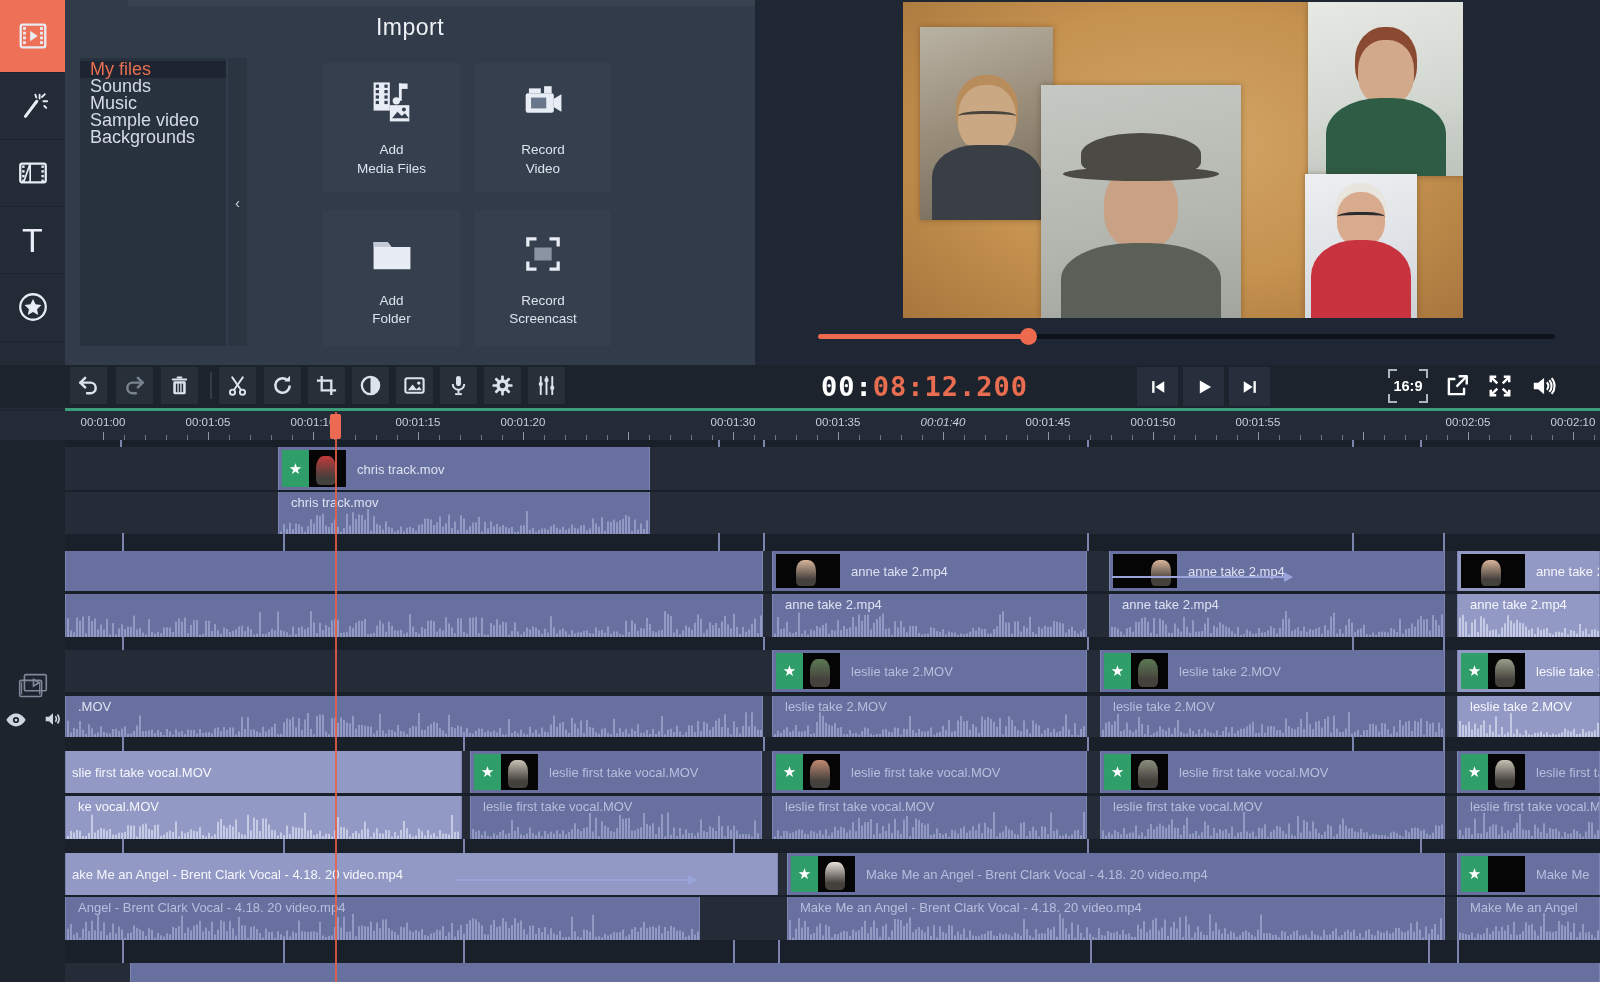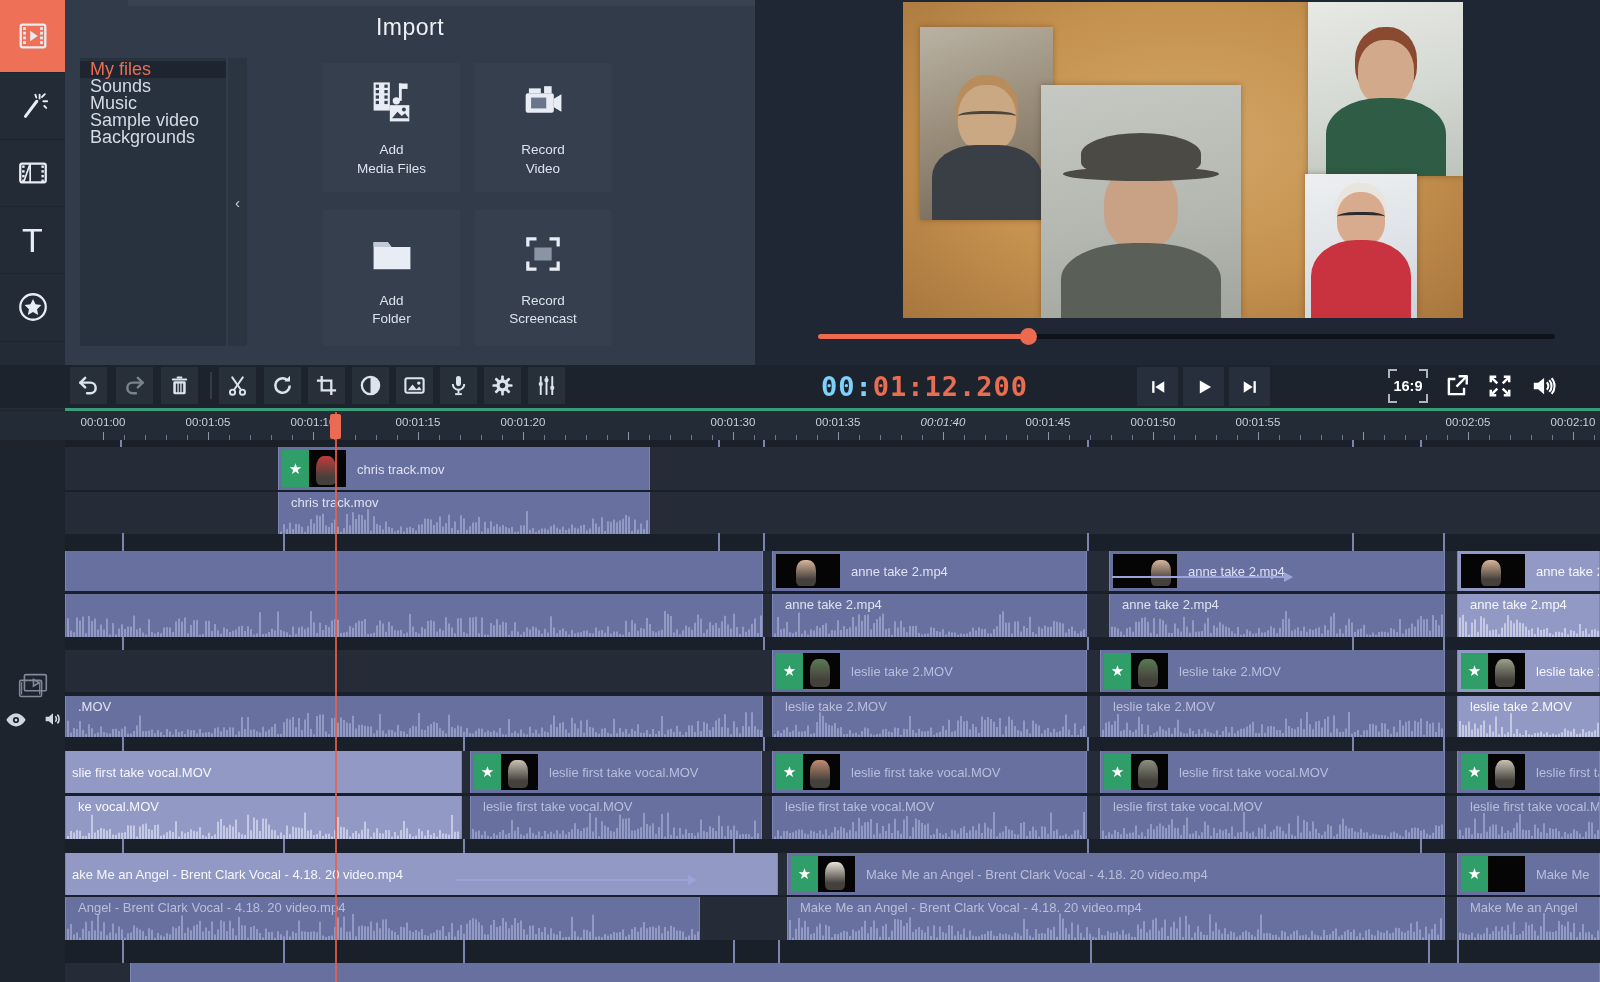--- a/index.html
+++ b/index.html
@@ -38,21 +38,21 @@
   #seek-track{left:818px;top:334px;width:737px;height:5px;background:#0e131b;border-radius:3px;}
   #seek-fill{left:818px;top:334px;width:212px;height:5px;background:#ee6a4f;border-radius:3px;}
   #seek-knob{left:1020px;top:328px;width:17px;height:17px;border-radius:50%;background:#ee6a4f;cursor:pointer;}
 
   
   #bars-row{left:0px;top:365px;width:1600px;height:43px;background:#1c232d;}
   .tool-btn{position:absolute;top:367px;width:37px;height:37px;background:#273039;display:flex;align-items:center;justify-content:center;cursor:pointer;}
   .tool-btn svg{width:23px;height:23px;}
   #tool-sep{left:210px;top:372px;width:2px;height:27px;background:#323c48;}
   #timecode{left:821px;top:371px;font-family:"DejaVu Sans Mono",monospace;font-size:27px;font-weight:bold;letter-spacing:1px;}
-  #timecode .tc-pre{color:#7dd3fc;}
+  #timecode .tc-pre{color:#ffffff;}
   #timecode .tc-main{color:#e96e51;}
   .transport-btn{position:absolute;top:367px;width:41px;height:39px;background:#262f3b;display:flex;align-items:center;justify-content:center;cursor:pointer;}
   .transport-btn svg{width:20px;height:20px;}
   .pv-btn{position:absolute;top:369px;width:34px;height:34px;display:flex;align-items:center;justify-content:center;cursor:pointer;}
   .pv-btn svg{width:26px;height:26px;}
   #ratio-badge{left:1388px;top:369px;width:40px;height:34px;color:#fff;font-size:14.5px;font-weight:bold;
       display:flex;align-items:center;justify-content:center;cursor:pointer;}
   .corner{position:absolute;width:7px;height:7px;border:2px solid #aeb5c2;}
   #green-line{left:65px;top:408px;width:1535px;height:3px;background:#3a9c79;}
 
@@ -370,21 +370,21 @@
             </g>
             <rect x="4" y="8.5" width="4" height="3.8" rx="1" fill="#dde3ee"></rect>
             <rect x="10" y="4.5" width="4" height="3.8" rx="1" fill="#dde3ee"></rect>
             <rect x="16" y="12.5" width="4" height="3.8" rx="1" fill="#dde3ee"></rect>
           </svg>
         </span>
       </div>
     </div>
   <div id="tool-sep" class="abs"></div>
   <div id="timecode" class="abs">
-    <span class="tc-pre">00:</span><span class="tc-main">01:12.200</span>
+    <span class="tc-pre">00:</span><span class="tc-main">08:12.200</span>
   </div>
   <div id="transport">
       <div class="transport-btn" style="left: 1137px;">
         <span style="display: flex;">
           <svg viewBox="0 0 24 24" fill="#fff">
             <rect x="5" y="5" width="2.8" height="14"></rect>
             <path d="M19.5 5v14L8.8 12z"></path>
           </svg>
         </span>
       </div>

